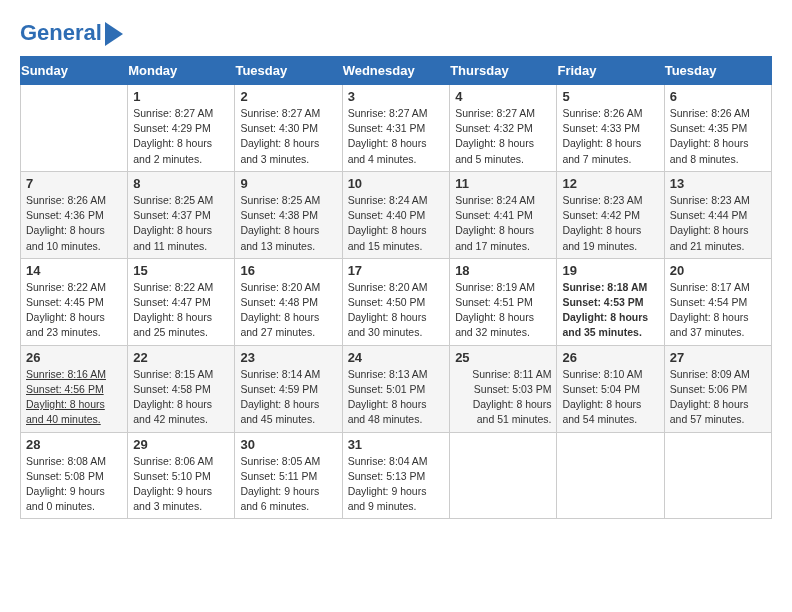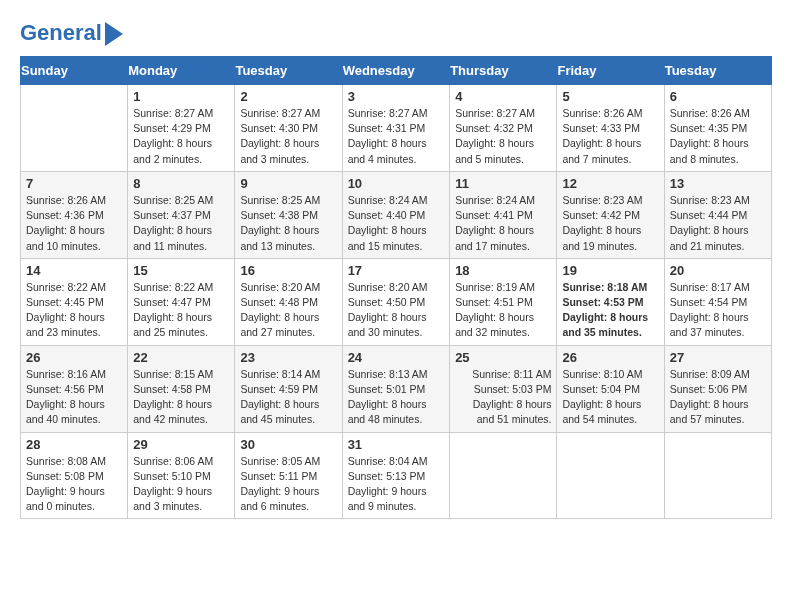--- a/index.html
+++ b/index.html
@@ -267,21 +267,21 @@
           <span class="day-number">20</span>
           <div class="day-info" style="white-space: pre-line;">Sunrise: 8:17 AM
 Sunset: 4:54 PM
 Daylight: 8 hours
 and 37 minutes.</div>
         </td>
       </tr>
       <tr>
         <td>
           <span class="day-number">26</span>
-          <div class="day-info" style="white-space: pre-line;">Sunrise: 8:16 AM
+          <div class="day-info" style="white-space: pre-line; text-decoration: underline;">Sunrise: 8:16 AM
 Sunset: 4:56 PM
 Daylight: 8 hours
 and 40 minutes.</div>
         </td>
         <td>
           <span class="day-number">22</span>
           <div class="day-info" style="white-space: pre-line;">Sunrise: 8:15 AM
 Sunset: 4:58 PM
 Daylight: 8 hours
 and 42 minutes.</div>

